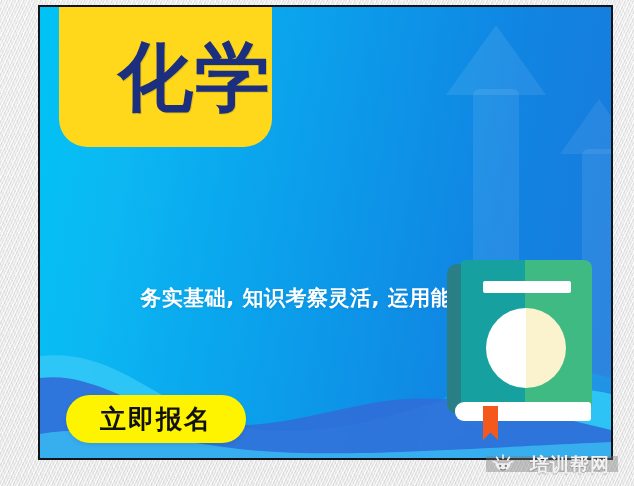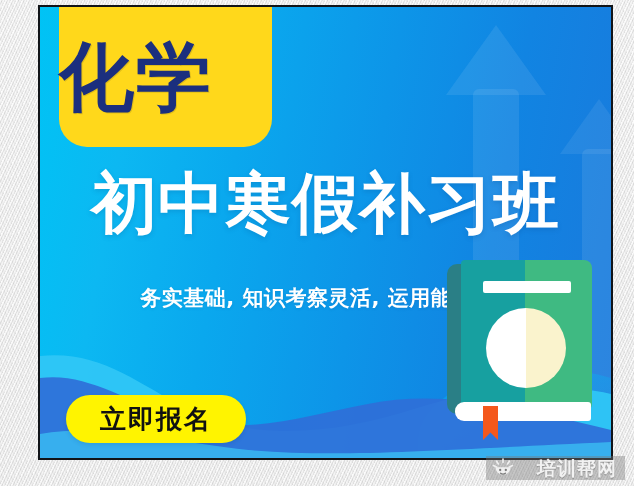--- a/index.html
+++ b/index.html
@@ -85,21 +85,21 @@
   #subject-badge {
     position: absolute;
     left: 19px;
     top: 0px;
     width: 213px;
     height: 140px;
     background: #FFD81B;
     border-radius: 0 0 28px 28px;
     display: flex;
     align-items: center;
-    justify-content: flex-start;
+    justify-content: flex-end;
   }
   #subject-badge-label {
     font-family: "DejaVu Sans", "Liberation Sans", sans-serif;
     font-size: 75px;
     font-weight: bold;
     color: #1b2f7e;
     letter-spacing: 2px;
     line-height: 1;
     text-shadow: 1px 1px 0 rgba(0,0,0,0.12);
     user-select: none;
@@ -208,25 +208,25 @@
     width: 15px; height: 34px;
     background: #F4581C;
     clip-path: polygon(0 0, 100% 0, 100% 100%, 50% 78%, 0 100%);
   }
 
   
   #watermark {
     position: absolute;
     left: 486px;
     top: 456px;
-    height: 24px;
+    height: 16px;
     padding: 0 8px 0 6px;
     display: flex;
     align-items: center;
-    gap: 23px;
+    gap: 16px;
     background: rgba(120,120,120,0.40);
   }
   #watermark-icon { display: block; }
   #watermark-label {
     font-size: 19px;
     font-weight: bold;
     color: #f2f2f2;
     letter-spacing: 1px;
     line-height: 1;
     text-shadow: 0 1px 1px rgba(0,0,0,0.25);
@@ -252,21 +252,20 @@
     <svg class="wave" id="wave-layers" viewBox="0 0 575 120" preserveAspectRatio="none" width="575" height="120">
       <path d="M0,18 C60,12 96,44 150,72 C215,104 300,96 380,70 C450,48 520,44 575,56 L575,120 L0,120 Z" fill="#2fc6f5" opacity="0.95"></path>
       <path d="M0,40 C46,34 84,62 140,80 C200,99 268,78 330,66 C400,52 470,66 575,92 L575,120 L0,120 Z" fill="#2f6fd8" opacity="0.92"></path>
       <path d="M0,96 C70,84 130,104 210,112 C300,120 400,112 575,104 L575,120 L0,120 Z" fill="#39b6ef" opacity="0.9"></path>
     </svg>
 
     <div id="subject-badge">
       <span id="subject-badge-label">化学</span>
     </div>
 
-    <div id="headline">初中寒假补习班</div>
 
     <div id="subtitle">务实基础, 知识考察灵活, 运用能力提升</div>
 
     <button id="cta-button">立即报名</button>
 
     <div id="book-illustration">
       <div id="book-spine"></div>
       <div id="book-cover">
         <div id="book-title-bar"></div>
         <div id="book-emblem"></div>

